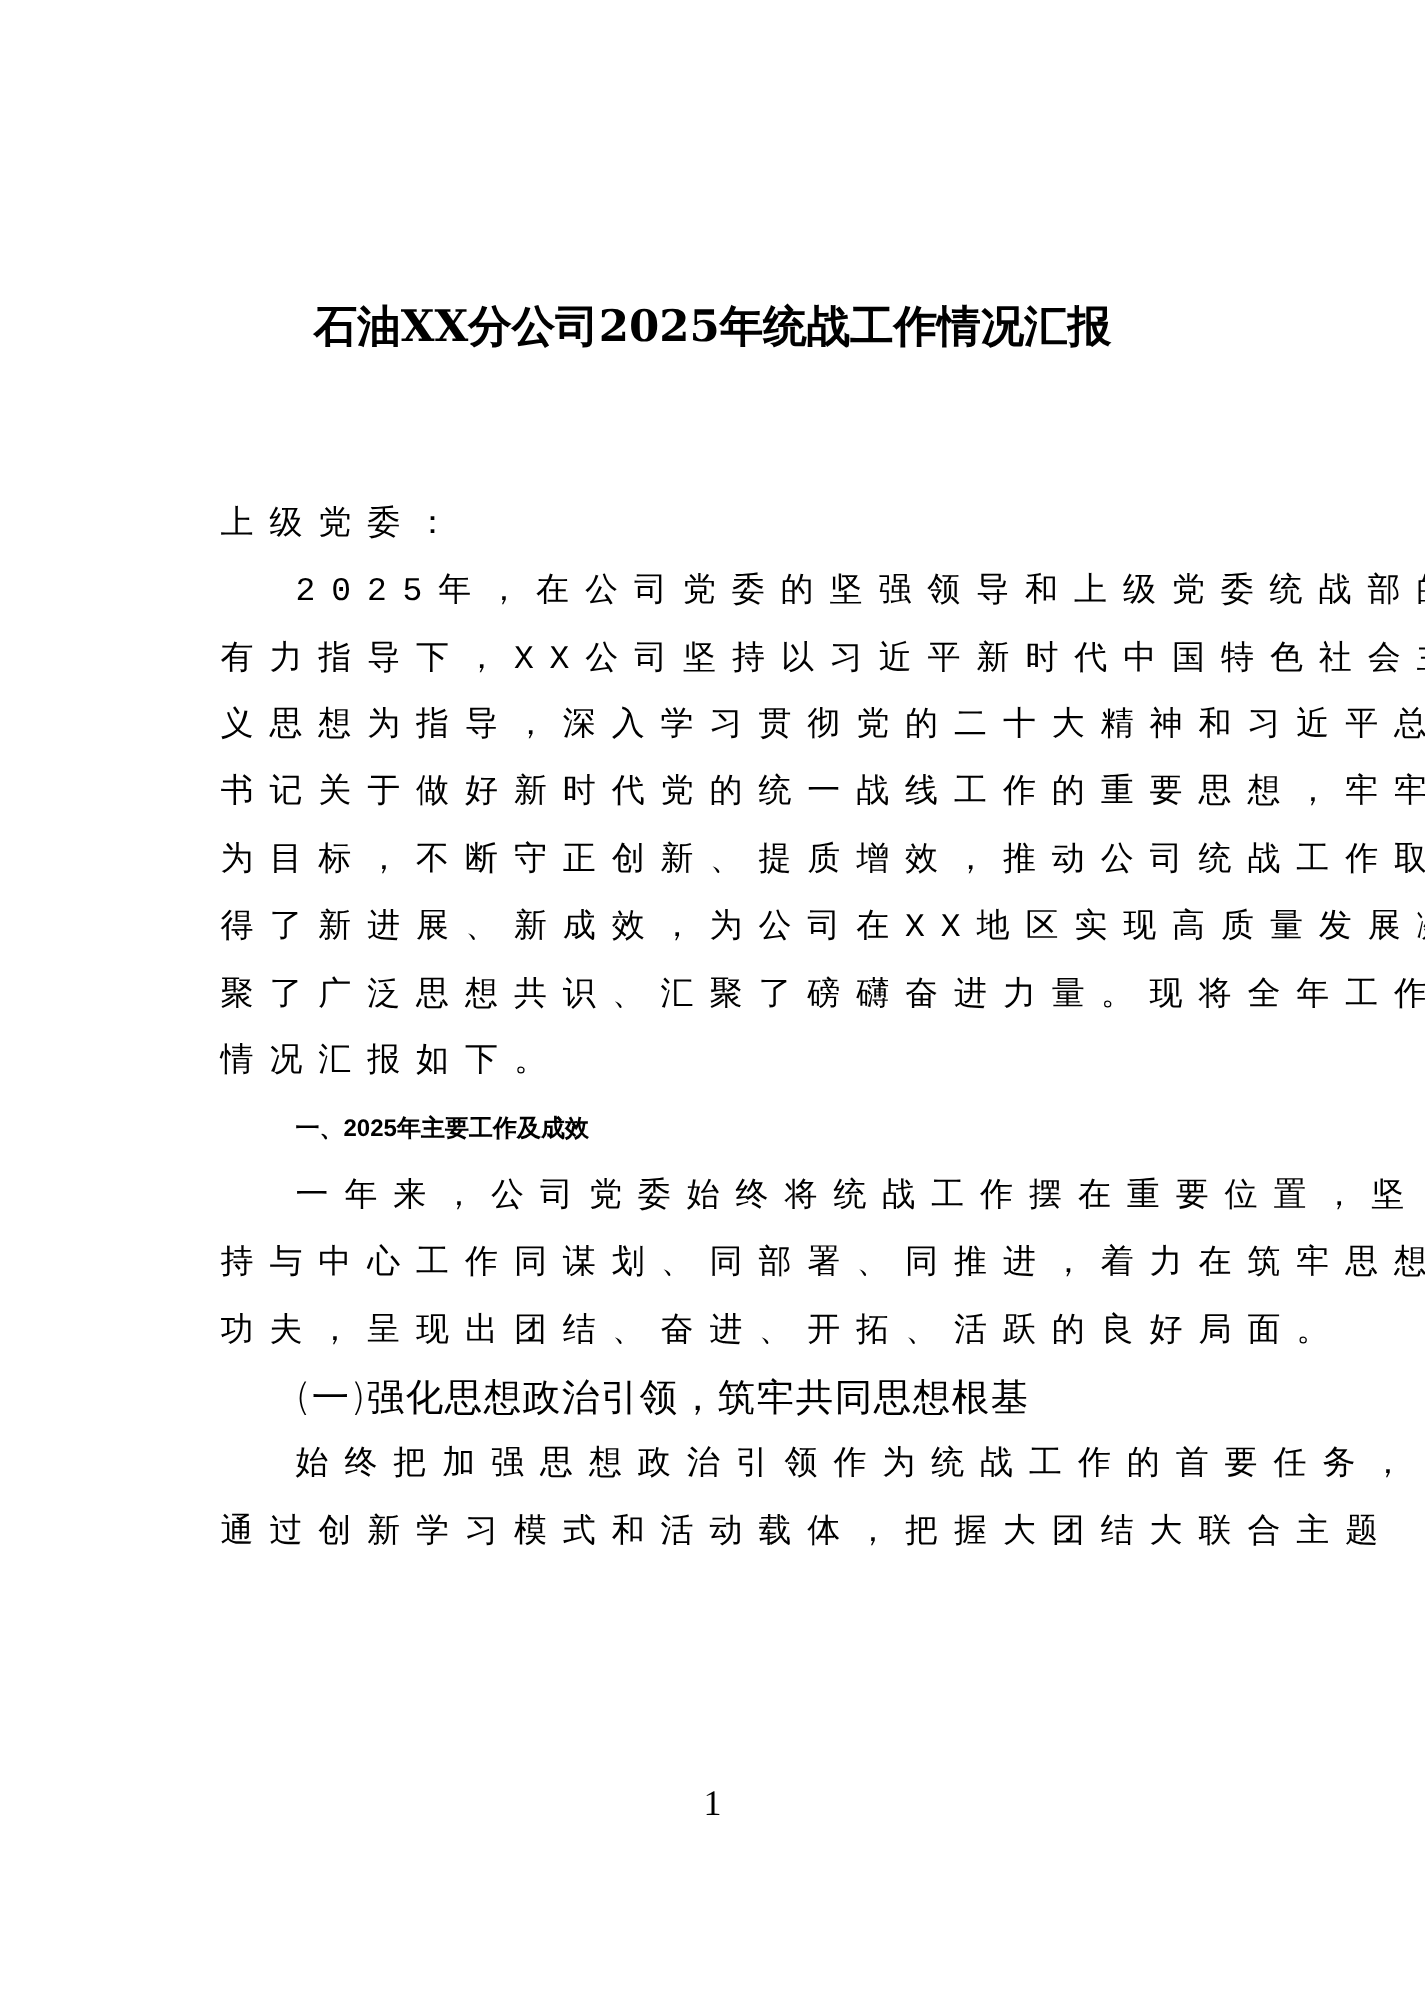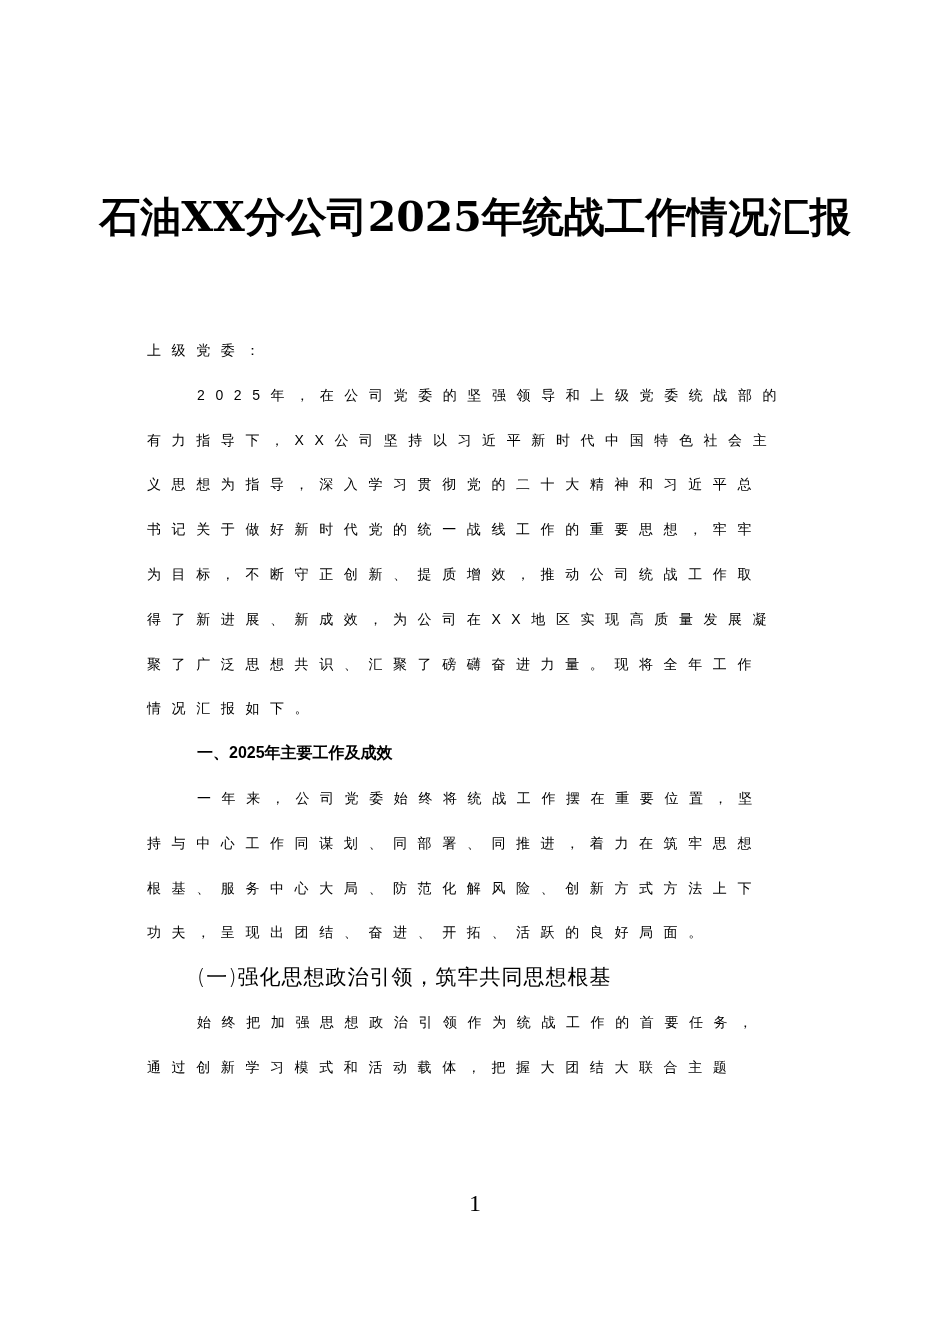--- a/index.html
+++ b/index.html
@@ -20,53 +20,53 @@
       left: 0; top: 0;
       width: 950px; height: 1344px;
       background: #ffffff;
     }
     .title {
       position: absolute;
       left: 0;
       width: 950px;
       top: 195px;
       text-align: center;
-      font-size: 41px;
+      font-size: 29px;
       font-weight: bold;
       line-height: 44px;
       letter-spacing: 0px;
       font-family: "DejaVu Serif", "Liberation Serif", serif;
     }
     .body-block {
       position: absolute;
       left: 147px;
       top: 328px;
       width: 660px;
     }
     .line {
       height: 44.8px;
       line-height: 44.8px;
-      font-size: 14px;
+      font-size: 22px;
       white-space: nowrap;
-      font-family: Liberation Sans, sans-serif;
+      font-family: Liberation Mono, monospace;
       font-weight: 300;
       letter-spacing: 10.6px;
     }
     .line.indent { padding-left: 50px; }
     .line.heading1 {
       font-family: "Liberation Sans", "DejaVu Sans", sans-serif;
       font-weight: bold;
       letter-spacing: 0px;
       font-size: 16px;
       padding-left: 50px;
     }
     .line.heading2 {
       font-family: "DejaVu Sans", "Liberation Sans", sans-serif;
       letter-spacing: 1px;
-      font-size: 21px;
+      font-size: 25px;
       padding-left: 50px;
     }
     .page-number {
       position: absolute;
       left: 0;
       width: 950px;
       top: 1188px;
       text-align: center;
       font-size: 24px;
       line-height: 30px;
@@ -89,21 +89,20 @@
     <div class="line">书记关于做好新时代党的统一战线工作的重要思想，牢牢</div>
     <div class="line">为目标，不断守正创新、提质增效，推动公司统战工作取</div>
     <div class="line">得了新进展、新成效，为公司在XX地区实现高质量发展凝</div>
     <div class="line">聚了广泛思想共识、汇聚了磅礴奋进力量。现将全年工作</div>
     <div class="line">情况汇报如下。</div>
 
     <div class="line heading1">一、2025年主要工作及成效</div>
 
     <div class="line indent">一年来，公司党委始终将统战工作摆在重要位置，坚</div>
     <div class="line">持与中心工作同谋划、同部署、同推进，着力在筑牢思想</div>
-    <div class="line">根基、服务中心大局、防范化解风险、创新方式方法上下</div>
     <div class="line">功夫，呈现出团结、奋进、开拓、活跃的良好局面。</div>
 
     <div class="line heading2">(一)强化思想政治引领，筑牢共同思想根基</div>
 
     <div class="line indent">始终把加强思想政治引领作为统战工作的首要任务，</div>
     <div class="line">通过创新学习模式和活动载体，把握大团结大联合主题</div>
   </div>
 
   <div class="page-number">1</div>
 

